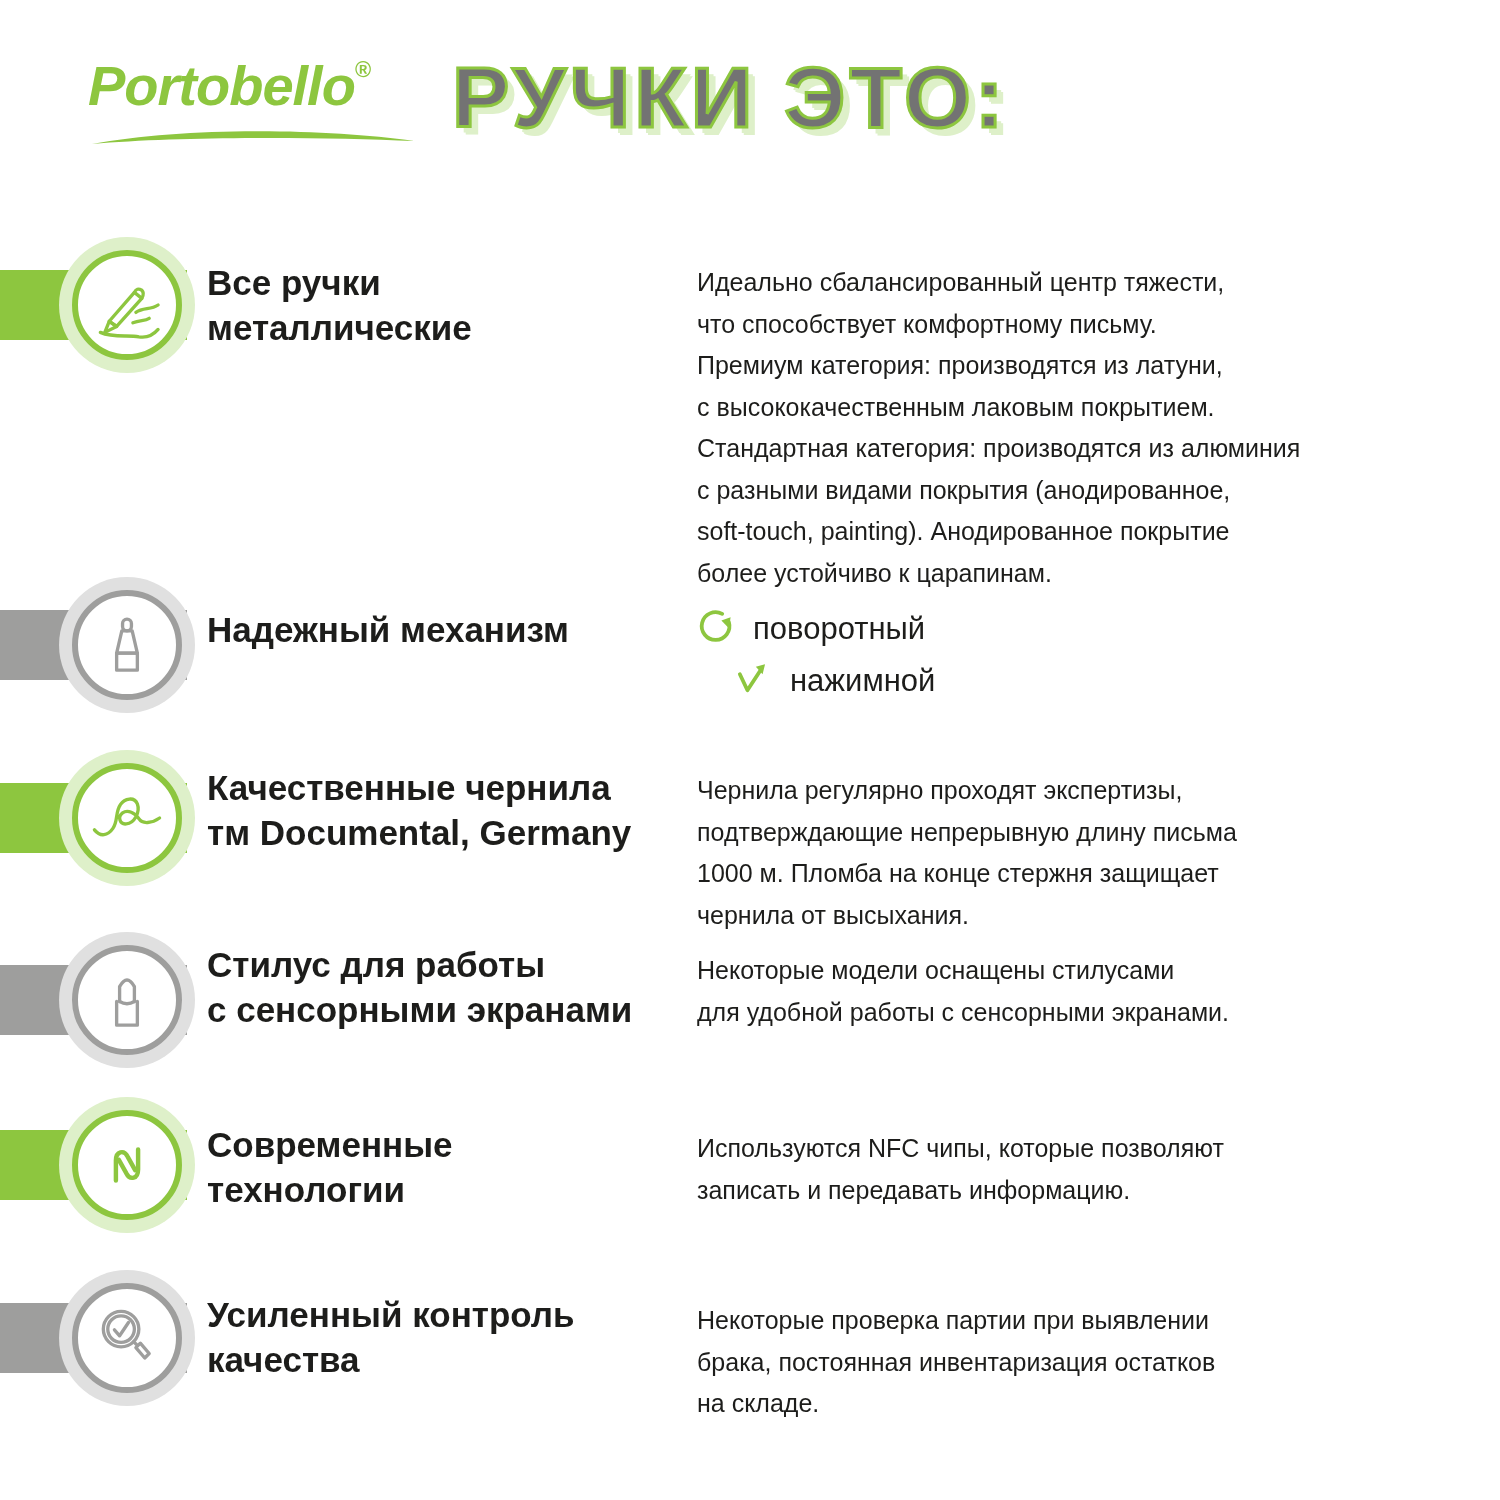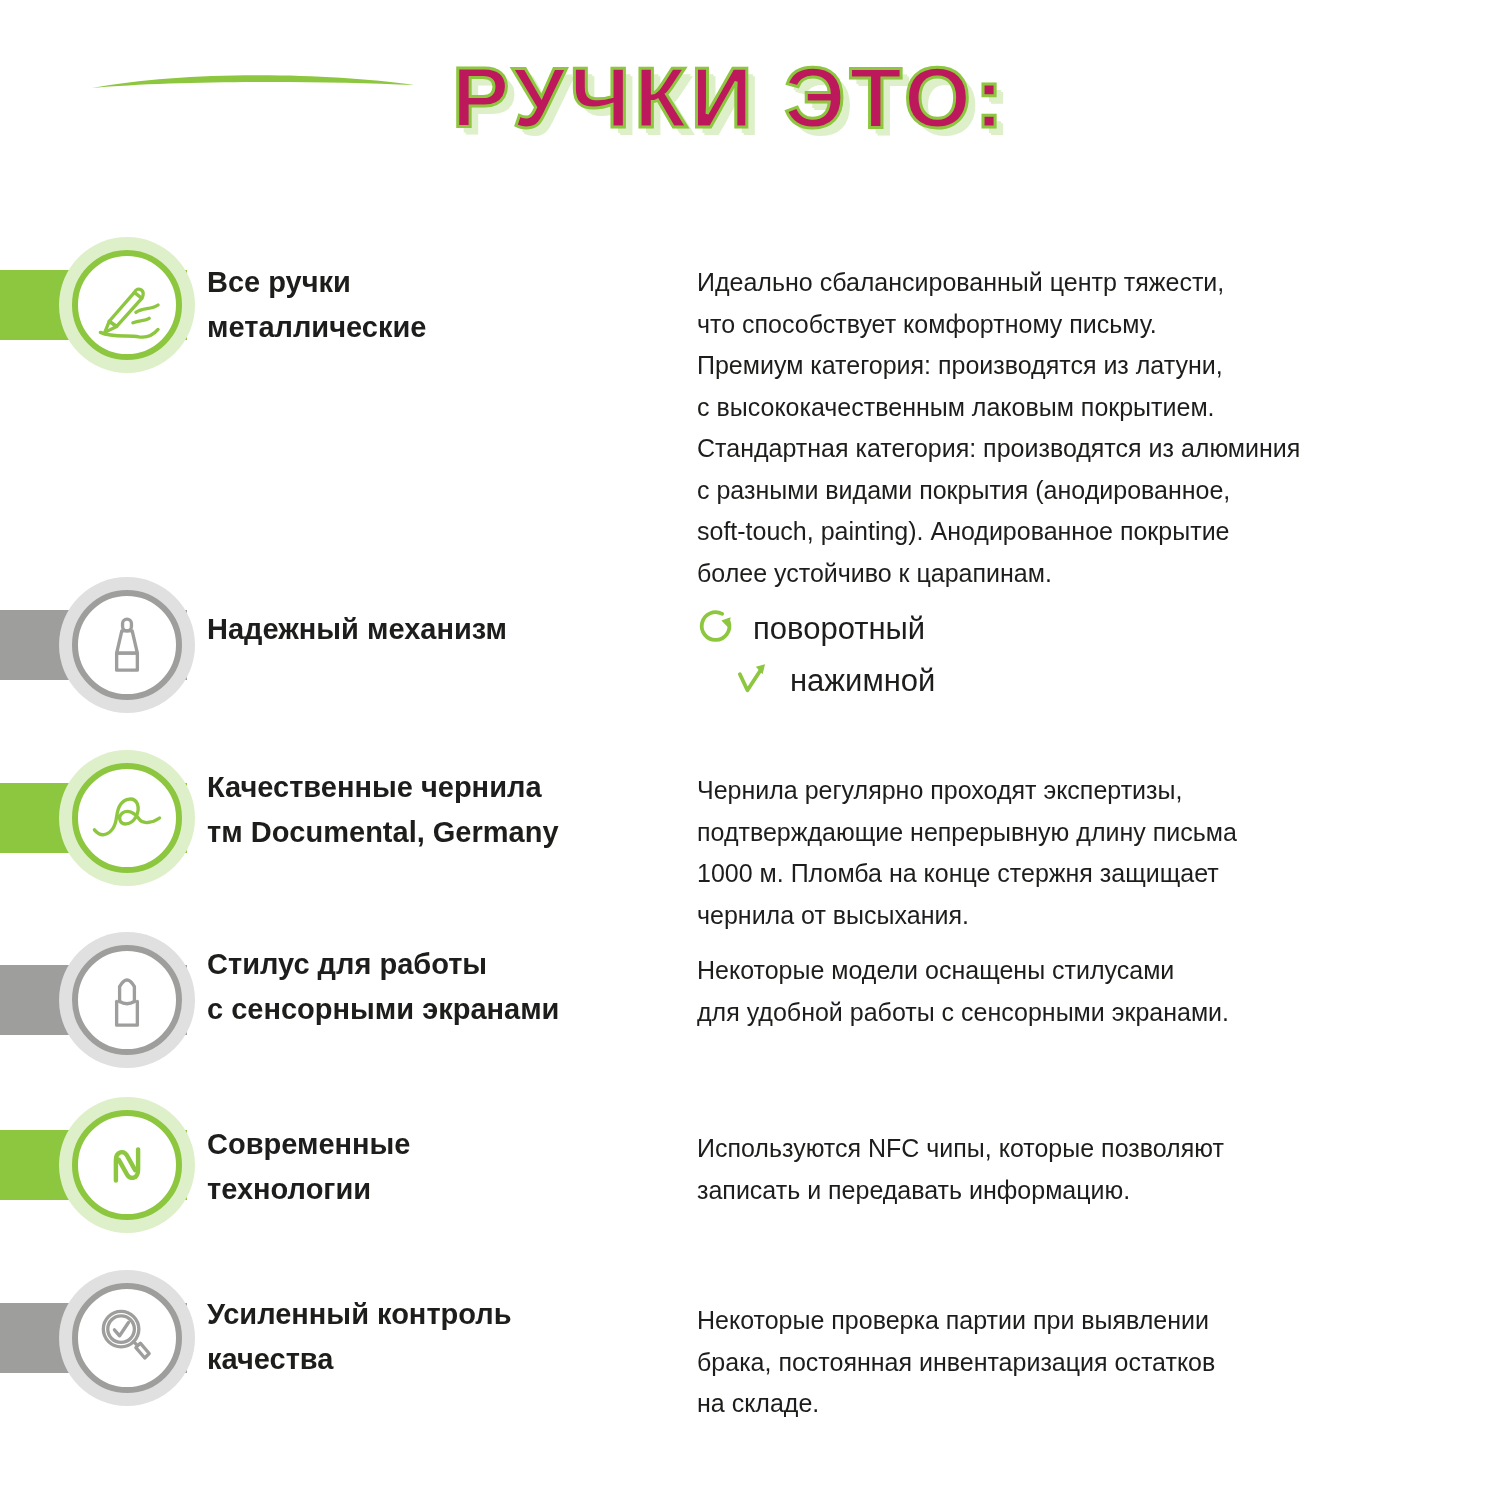--- a/index.html
+++ b/index.html
@@ -15,53 +15,54 @@
   .page{position:relative;width:1500px;height:1500px;background:var(--white);overflow:hidden;}
 
   
   .logo{position:absolute;left:88px;top:58px;width:340px;}
   .logo-text{font-style:italic;font-weight:bold;font-size:56px;letter-spacing:-1px;color:var(--green);line-height:1;white-space:nowrap;}
   .logo-reg{font-size:22px;vertical-align:28px;font-style:normal;}
   .logo-swoosh{display:block;margin-top:10px;}
   .page-title{
     position:absolute;left:452px;top:50px;
     font-weight:bold;font-size:86px;line-height:1.1;letter-spacing:4px;white-space:nowrap;
-    color:#be185d;
+    color:#737373;
     -webkit-text-stroke:3px var(--green);
     text-shadow:6px 6px 0 var(--green-pale),8px 8px 0 var(--green-pale);
   }
 
   
   .bar{position:absolute;left:0;width:187px;height:70px;}
   .bar.green{background:var(--green);}
   .bar.gray{background:var(--gray);}
   .icon-circle{
     position:absolute;width:110px;height:110px;border-radius:50%;
     background:var(--white);box-sizing:border-box;
     display:flex;align-items:center;justify-content:center;
   }
   .icon-circle.green{border:6px solid var(--green);box-shadow:0 0 0 13px var(--green-pale);color:var(--green);}
   .icon-circle.gray{border:6px solid var(--gray);box-shadow:0 0 0 13px var(--gray-pale);color:var(--gray);}
-  .heading{position:absolute;left:207px;font-weight:bold;font-size:29px;line-height:45px;white-space:pre-line;}
+  .heading{position:absolute;left:207px;font-weight:bold;font-size:35px;line-height:45px;white-space:pre-line;}
   .body-text{position:absolute;left:697px;font-size:25px;line-height:41.5px;white-space:pre-line;}
   .body-text b{font-weight:normal;}
 
   
   .mech-item{position:absolute;display:flex;align-items:center;gap:14px;}
   .mech-label{font-size:31px;text-align:center;}
   .refills{position:absolute;left:1008px;font-size:29px;line-height:43px;}
   .refills-title{font-weight:bold;font-size:31px;}
   svg{display:block;}
 </style>
 </head>
 <body>
 
 <div class="page">
 
   <div class="logo">
+    <div class="logo-text"><span>Portobello</span><span class="logo-reg">®</span></div>
     <svg class="logo-swoosh" width="330" height="24" viewBox="0 0 330 24">
       <path d="M4,20 C95,3 235,4 326,17 C236,13 94,12 4,20 Z" fill="#8DC63F"></path>
     </svg>
   </div>
   <div class="page-title">РУЧКИ ЭТО:</div>
 
   <div class="bar green" style="top:270px"></div>
   <div class="icon-circle green" style="left:72px;top:250px">
     <svg width="74" height="74" viewBox="0 0 100 100" fill="none" stroke="currentColor" stroke-width="4.5" stroke-linecap="round" stroke-linejoin="round">
       <path d="M26,72 L60,33 L70,41 L36,79 Z"></path>

